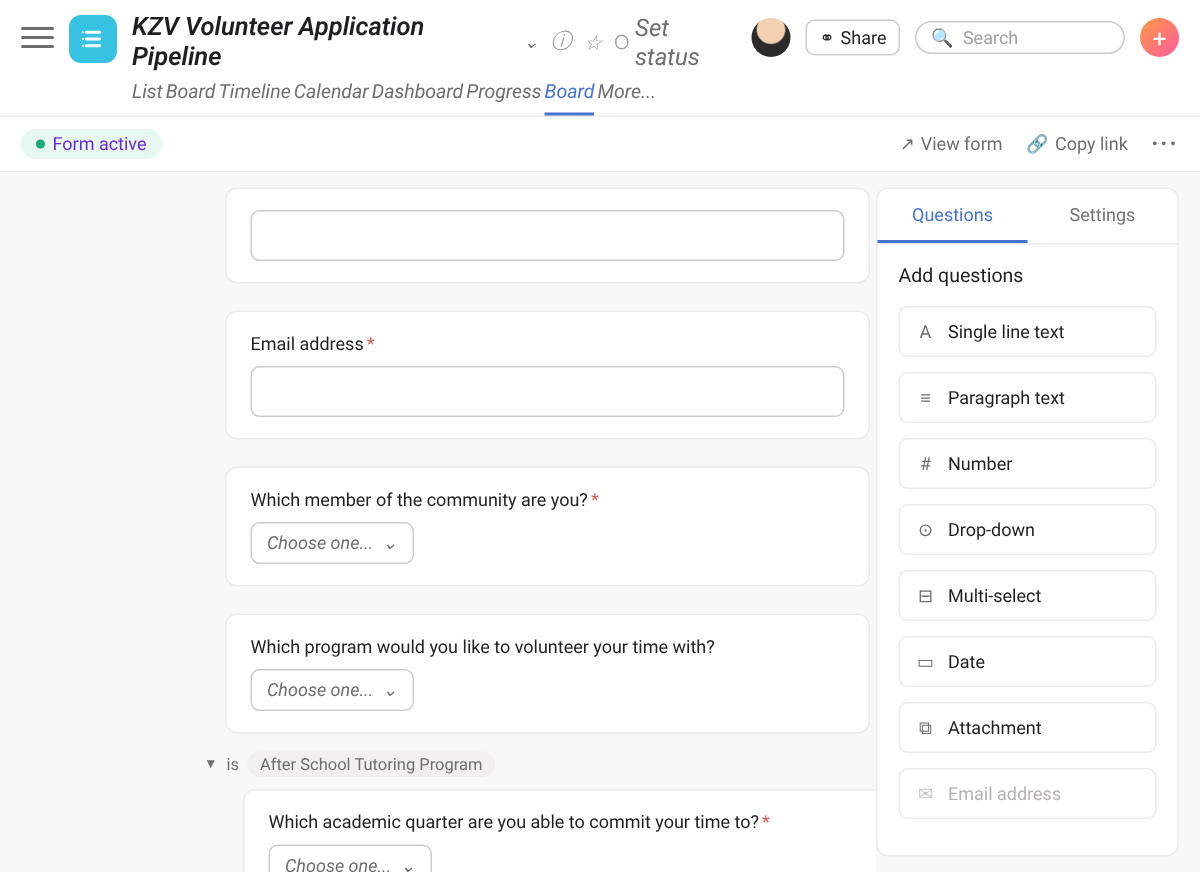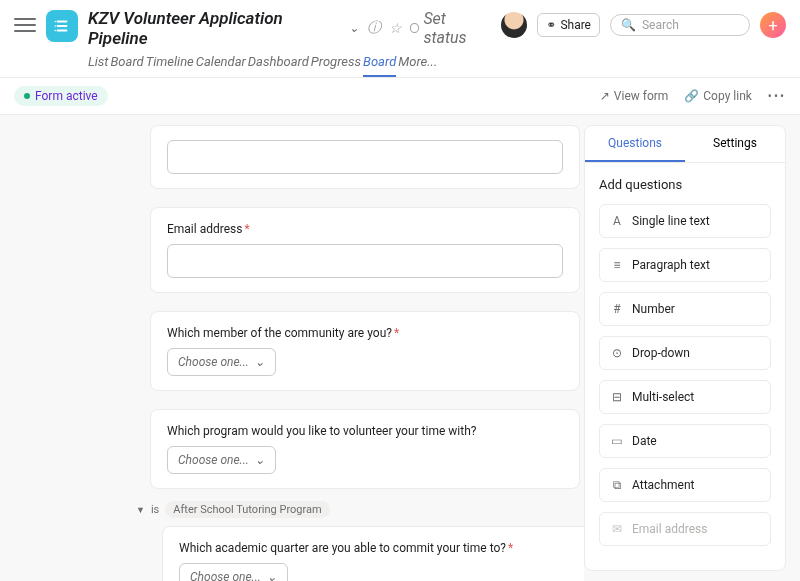--- a/index.html
+++ b/index.html
@@ -37,21 +37,21 @@
 .card-indent { margin-left:12px; }
 .flabel { font-size:12px; color:#1e1f21; margin-bottom:8px; }
 .req { color:#e0584f; margin-left:2px;}
 .txt-input { width:100%; height:34px; border:1px solid #cfcbcb; border-radius:6px;}
 .select-btn { border:1px solid #cfcbcb; border-radius:6px; padding:6px 10px; font-size:12px; color:#6d6e6f; background:#fff; display:inline-flex; align-items:center; gap:6px; cursor:pointer;font-style:italic;}
 .branch-row { display:flex; align-items:center; gap:6px; font-size:11px; color:#6d6e6f; margin: -6px 0 8px -14px;}
 .branch-row .tri { font-size:9px; color:#6d6e6f;}
 .branch-chip { background:#f1f0ef; border-radius:10px; padding:2px 8px; color:#6d6e6f; font-size:11px;}
 .side-panel { width:202px; background:#fff; border:1px solid #edeae9; border-radius:8px; margin:10px 14px 0 0; align-self:flex-start;}
 .side-tabs { display:flex; border-bottom:1px solid #edeae9;}
-.side-tab { flex:1; text-align:center; padding:10px 0; font-size:12px; color:#000000; cursor:pointer;}
+.side-tab { flex:1; text-align:center; padding:10px 0; font-size:12px; color:#737373; cursor:pointer;}
 .side-tab.active { color:#4573d2; border-bottom:2px solid #4573d2;}
 .side-body { padding:14px;}
 .side-title { font-size:13px; font-weight:400; margin-bottom:12px;}
 .qtype { border:1px solid #edeae9; border-radius:6px; padding:9px 10px; font-size:12px; color:#1e1f21; margin-bottom:10px; display:flex; align-items:center; gap:8px; cursor:pointer; background:#fff;}
 .qtype.disabled { color:#b5b2af; }
 .qtype .ic { width:14px; color:#6d6e6f; display:inline-flex; justify-content:center;}
 .qtype.disabled .ic { color:#c9c6c3;}
 </style>
 </head>
 <body>

